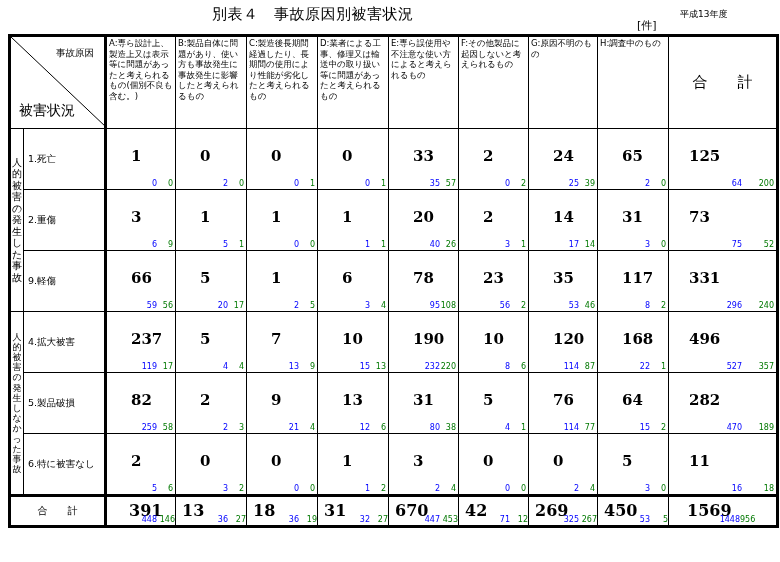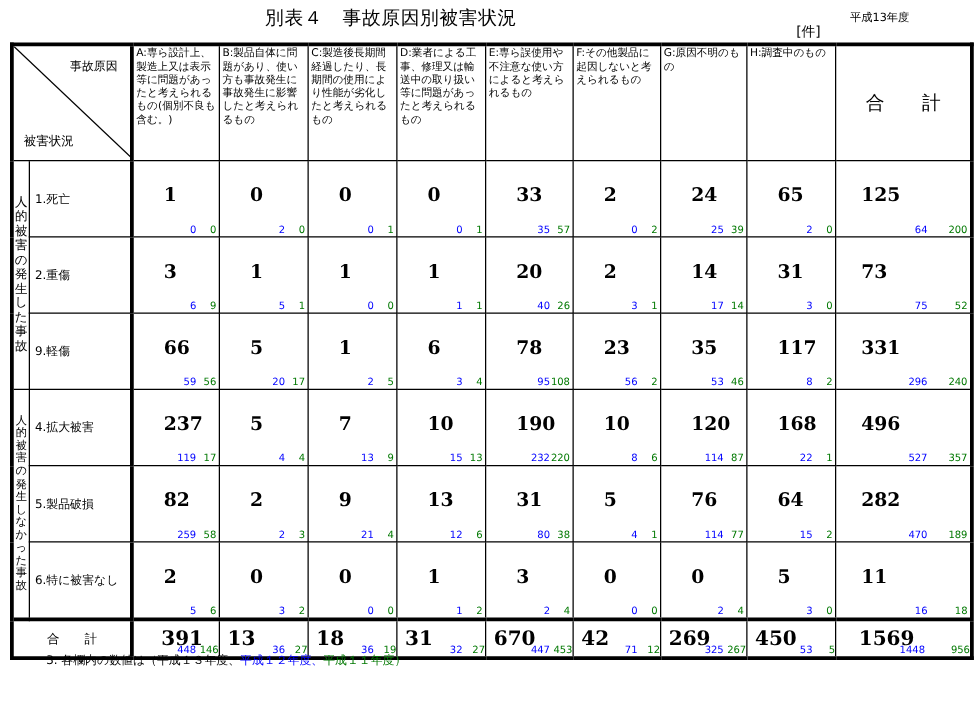--- a/index.html
+++ b/index.html
@@ -8,21 +8,21 @@
   .title { position:absolute; left:212px; top:5px; font-size:15px; letter-spacing:0.5px; }
   .year { position:absolute; left:680px; top:8px; font-size:9px; }
   .unit { position:absolute; left:637px; top:18px; font-size:11px; }
   table.main { position:absolute; left:8px; top:34px; border-collapse:collapse;
                table-layout:fixed; }
   table.main td { border:1px solid #000; padding:0; vertical-align:top; position:relative; }
   .hdr-cause { font-size:8.5px; line-height:10.5px; padding:1px 2px; height:89px; overflow:hidden; }
   .diag { position:relative; height:91px; overflow:hidden; }
   .diag svg { position:absolute; left:0; top:0; }
   .diag .c1 { position:absolute; right:10px; top:10px; font-size:9.5px; }
-  .diag .c2 { position:absolute; left:8px; bottom:8px; font-size:10px; }
+  .diag .c2 { position:absolute; left:8px; bottom:8px; font-size:14px; }
   .total-hdr { text-align:center; vertical-align:middle !important; font-size:15px; }
   .vlabel { font-size:10px; line-height:11.5px; text-align:center; vertical-align:middle !important; }
   .vlabel.small { font-size:9px; line-height:10.2px; }
   .rowlabel { font-size:9.5px; vertical-align:middle !important; padding-left:4px !important; }
   .cell { height:60px; }
   .cell .main-v { position:absolute; left:24px; top:18px; font-family:"DejaVu Serif", serif;
                   font-weight:bold; font-size:15px; }
   .cell .sub { position:absolute; right:2px; bottom:1px; font-size:8px; }
   .cell .sub span { display:inline-block; text-align:right; }
   .blue { color:#0000ff; }
@@ -390,21 +390,20 @@
         <td class="thick-t thick-b">
           <span class="main-v" style="left:6px">269</span>
           <span class="sub"><span class="blue" style="display:inline-block;text-align:right;min-width:18px">325</span><span class="green" style="display:inline-block;text-align:right;min-width:18px">267</span></span>
         </td>
         <td class="thick-t thick-b">
           <span class="main-v" style="left:6px">450</span>
           <span class="sub"><span class="blue" style="display:inline-block;text-align:right;min-width:18px">53</span><span class="green" style="display:inline-block;text-align:right;min-width:18px">5</span></span>
         </td>
         <td class="thick-t thick-b thick-r">
           <span class="main-v" style="left:18px">1569</span>
-          <span class="sub"><span class="blue" style="display:inline-block;text-align:right;min-width:36px">1448</span><span class="green" style="display:inline-block;text-align:right;min-width:36px">956</span></span>
+          <span class="sub"><span class="blue" style="display:inline-block;text-align:right;min-width:36px">1448</span><span class="green" style="display:inline-block;text-align:left;min-width:36px">956</span></span>
         </td>
       </tr>
     </tbody>
 </table>
 
 <div class="notes">
-  <div class="indent"><span>3. 各欄内の数値は（平成１３年度、</span><span class="blue">平成１２年度、</span><span class="green">平成１１年度）</span></div>
 </div>
 
 </body></html>

